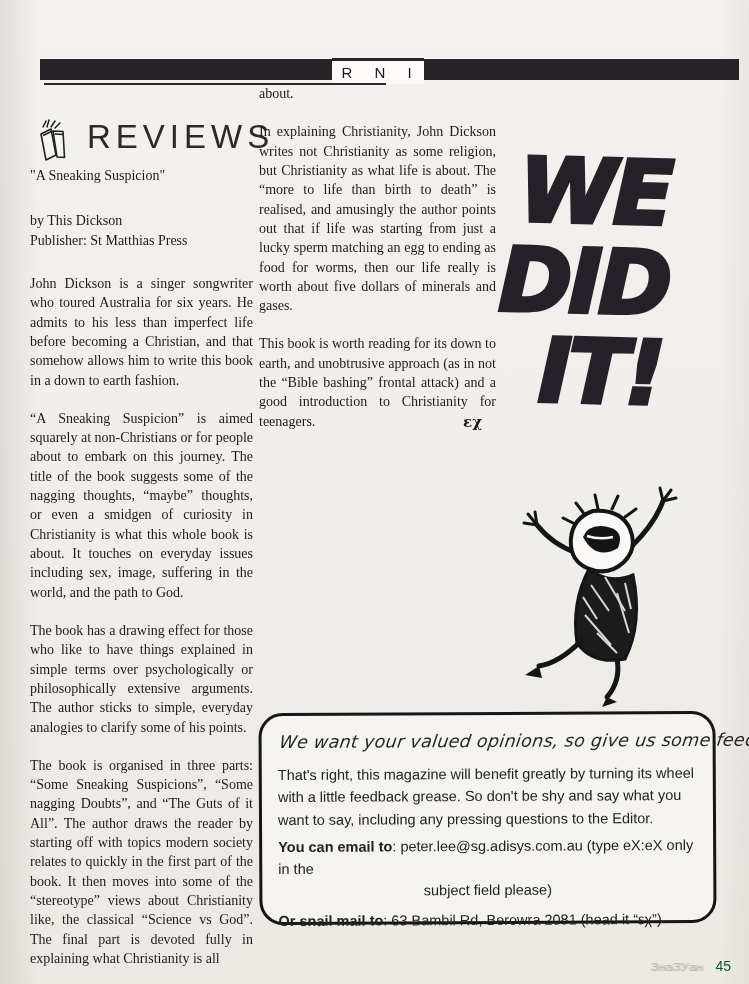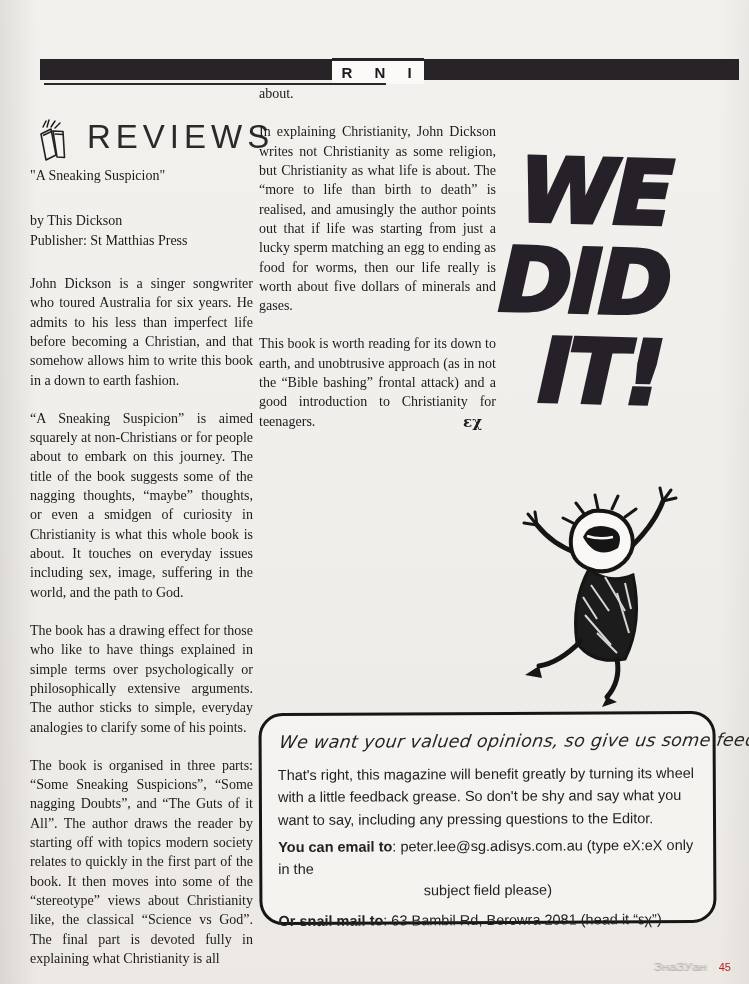--- a/index.html
+++ b/index.html
@@ -10,21 +10,21 @@
       linear-gradient(270deg, rgba(60,50,45,0.05) 0%, rgba(60,50,45,0) 4%),
       linear-gradient(180deg, #f3f1ee 0%, #f0eeea 55%, #ece9e5 100%);
     font-family:"Liberation Serif", serif;
     color:#1d1b1a;
   }
   
   .hdr-bar{position:absolute;top:59px;left:40px;width:699px;height:21px;}
   .hdr-seg-left{position:absolute;left:0;top:0;width:292px;height:21px;background:#272327;}
   .hdr-label{position:absolute;left:292px;top:-1px;width:92px;height:26px;background:#fbfaf8;
     display:flex;align-items:center;justify-content:center;
-    font-family:"Liberation Sans",sans-serif;font-weight:bold;font-size:15px;
+    font-family:"Liberation Sans",sans-serif;font-weight:normal;font-size:15px;
     letter-spacing:9px;padding-left:6px;color:#1c181c;border-top:3px solid #272327;box-sizing:border-box;}
   .hdr-seg-right{position:absolute;left:384px;top:0;width:315px;height:21px;background:#272327;}
   .hdr-underline{position:absolute;top:83px;left:44px;width:342px;height:2px;background:#2b272b;}
   
   .sect{position:absolute;left:33px;top:118px;display:flex;align-items:flex-start;gap:14px;}
   .sect-title{font-family:"Liberation Sans",sans-serif;font-size:33px;letter-spacing:5px;color:#2b2a29;}
   
   .col{position:absolute;font-size:14px;line-height:1.38;text-align:justify;}
   .col-left{left:30px;top:166px;width:223px;}
   .col-mid{left:259px;top:84px;width:237px;}
@@ -52,21 +52,21 @@
   .fb-head{font-family:"DejaVu Sans",sans-serif;font-style:italic;font-size:17.5px;
     transform:skewX(-8deg);letter-spacing:0.3px;margin:4px 0 12px 2px;color:#262626;white-space:nowrap;}
   .fb-body{margin:0 0 6px 0;line-height:1.55;}
   .fb-line{margin:2px 0 0 0;line-height:1.5;}
   .fb-cont{margin:0 0 8px 0;text-align:center;line-height:1.5;}
   .fb-line b{font-weight:bold;}
   
   .footer{position:absolute;right:18px;bottom:10px;display:flex;align-items:baseline;gap:12px;
     font-family:"Liberation Sans",sans-serif;}
   .showthrough{font-size:13px;color:#6b6660;filter:blur(0.8px);opacity:0.55;transform:scaleY(0.9);}
-  .pageno{font-size:11px;color:#b91c1c;}
+  .pageno{font-size:14px;color:#14532d;}
   svg .ink{stroke:#151515;fill:none;stroke-linecap:round;stroke-linejoin:round;}
 </style>
 </head>
 <body>
 
 <div class="hdr-bar">
   <div class="hdr-seg-left"></div>
   <div class="hdr-label">R N I</div>
   <div class="hdr-seg-right"></div>
 </div>

